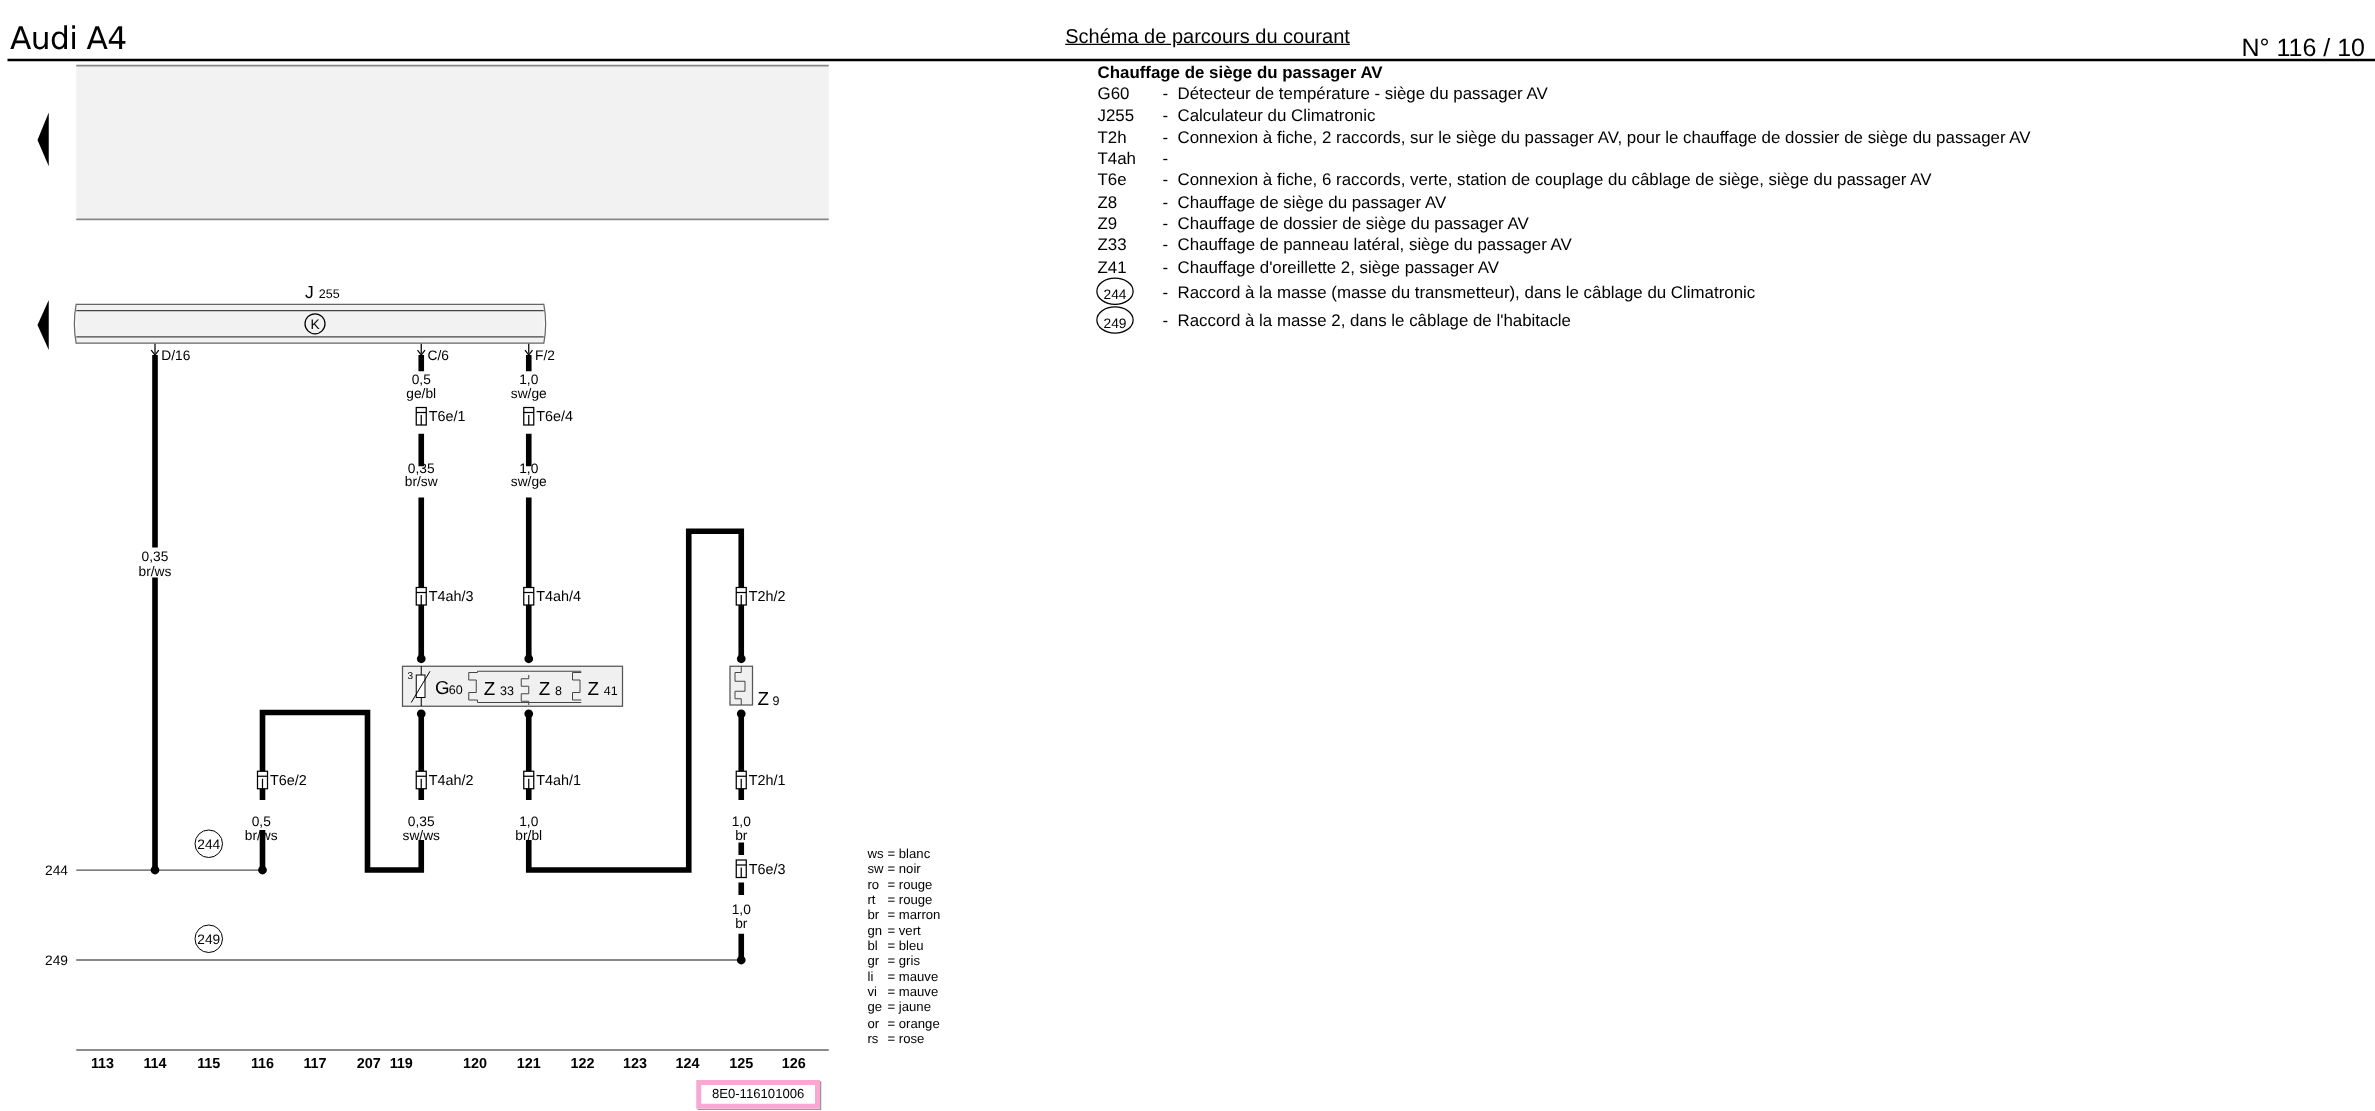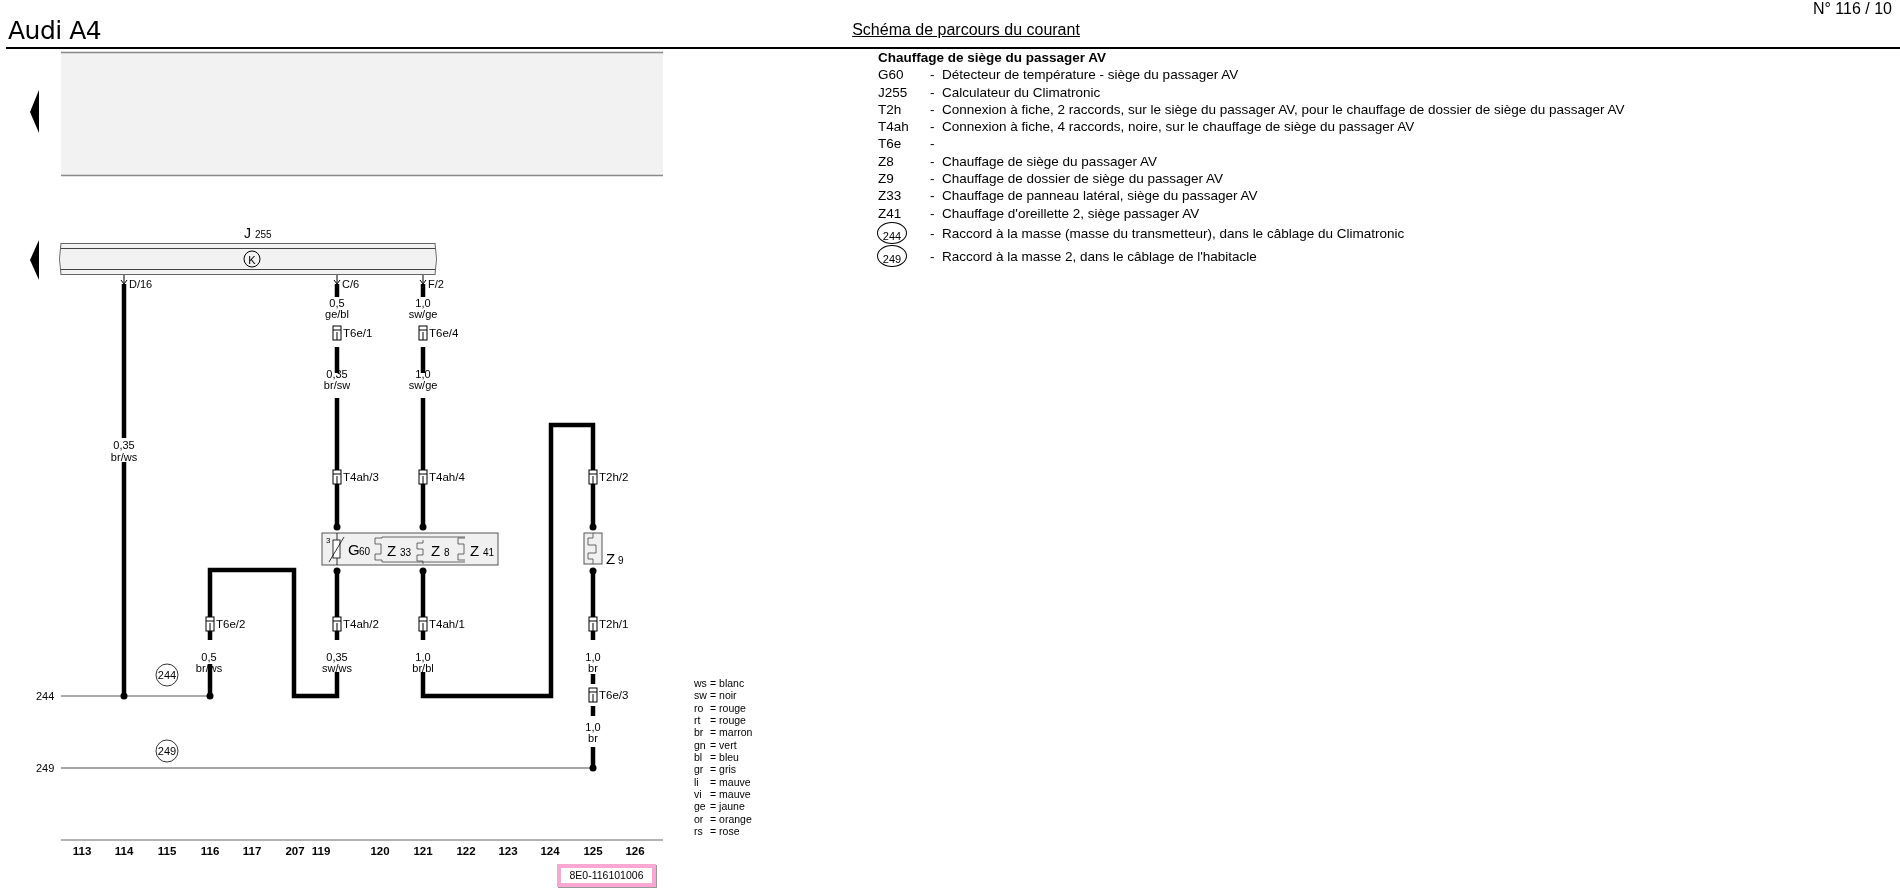--- a/index.html
+++ b/index.html
@@ -1,21 +1,21 @@
 <!DOCTYPE html>
 <html><head>
 <meta charset="utf-8">
 <style>
   html, body { margin:0; padding:0; background:#fff; }
   body { width:1900px; height:889px; position:relative; overflow:hidden; font-family:"Liberation Sans", sans-serif; color:#000; }
   .abs { position:absolute; }
   .hdr-left { left:8px; top:16px; font-size:25px; font-family:"DejaVu Sans", sans-serif; letter-spacing:-0.5px; }
   .hdr-center { left:0; width:1900px; top:21px; text-align:center; font-size:16px; padding-left:0; }
   .hdr-center span { position:relative; left:16px;text-decoration:underline; }
-  .hdr-right { right:8px; top:0; font-size:16px; }
+  .hdr-right { right:8px; top:28px; font-size:20px; }
   .hdr-rule { left:6px; right:0; top:47px; height:2px; background:#000; }
   .legend { left:878px; top:49px; font-size:13.5px; line-height:17.3px; }
   .legend .head { font-weight:bold; }
   .legend .row { display:flex; height:17.3px; white-space:nowrap; }
   .legend .code { width:52px; }
   .legend .dash { width:12px; }
   .legend .mass-row { height:23px; align-items:center; }
   .legend .circ { display:inline-block; width:30px; height:22px; border:1px solid #000; border-radius:50%; font-size:11px; text-align:center; line-height:26px; box-sizing:border-box; margin-left:-1px; }
   .colors { left:694px; top:649px; font-size:10.5px; line-height:12.35px;margin-top:28px; }
   .colors .r { display:flex; }
@@ -320,25 +320,25 @@
       <span>Calculateur du Climatronic</span>
     </div>
   <div class="row">
       <span class="code">T2h</span>
       <span class="dash">-</span>
       <span>Connexion à fiche, 2 raccords, sur le siège du passager AV, pour le chauffage de dossier de siège du passager AV</span>
     </div>
   <div class="row">
       <span class="code">T4ah</span>
       <span class="dash">-</span>
-      <span>Connexion à fiche, 4 raccords, noire, sur le chauffage de siège du passager AV</span>
     </div>
   <div class="row">
       <span class="code">T6e</span>
       <span class="dash">-</span>
+      <span>Connexion à fiche, 6 raccords, verte, station de couplage du câblage de siège, siège du passager AV</span>
     </div>
   <div class="row">
       <span class="code">Z8</span>
       <span class="dash">-</span>
       <span>Chauffage de siège du passager AV</span>
     </div>
   <div class="row">
       <span class="code">Z9</span>
       <span class="dash">-</span>
       <span>Chauffage de dossier de siège du passager AV</span>

